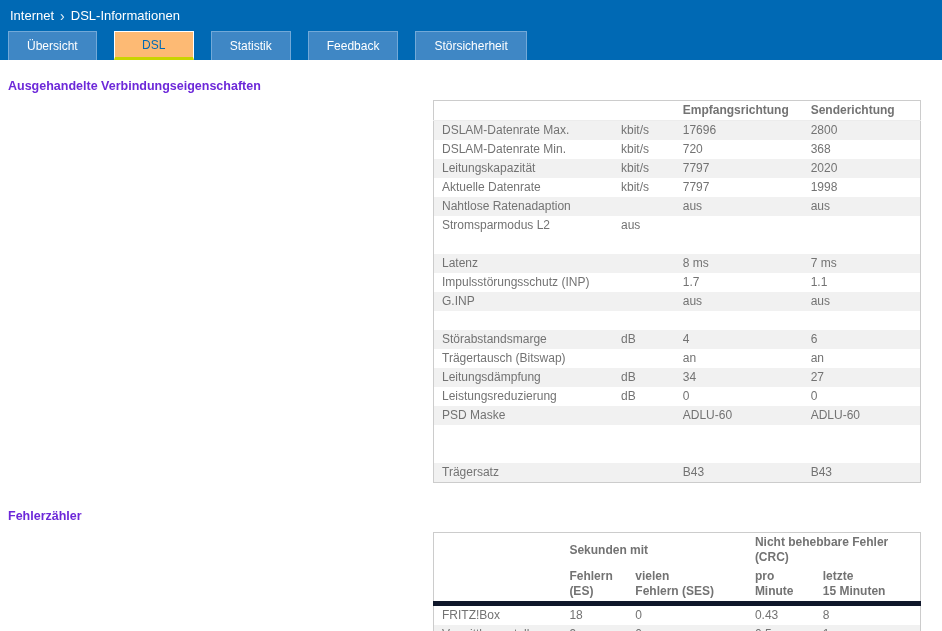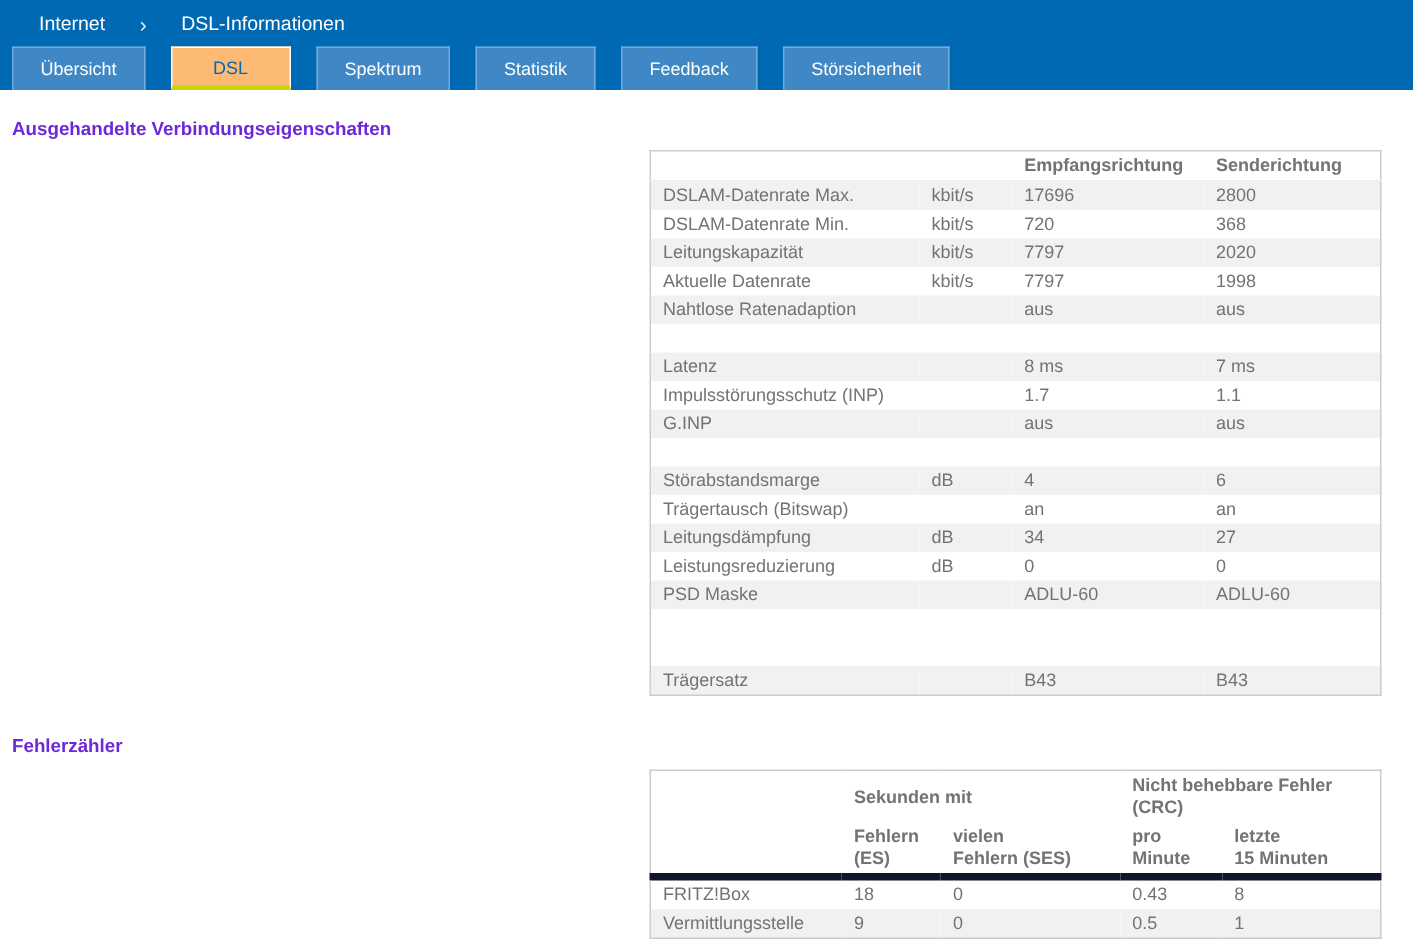--- a/index.html
+++ b/index.html
@@ -6,22 +6,22 @@
   html, body { width: 942px; height: 631px; }
   body {
     font-family: "Liberation Sans", "DejaVu Sans", sans-serif;
     background: #ffffff;
     overflow: hidden;
   }
 
   
   .topbar { background: var(--header_blue, #0069b4); height: 60px; }
   .breadcrumb {
-    height: 31px; display: flex; align-items: center; gap: 23px;
-    padding: 0 10px; color: #ffffff; font-size: 13px; margin-left: 16px;
+    height: 31px; display: flex; align-items: center; gap: 6px;
+    padding: 0 10px; color: #ffffff; font-size: 13px;
   }
   .crumb { color: #ffffff; }
   .crumb.link { cursor: pointer; }
   .sep { opacity: .9; font-size: 14px; line-height: 1; }
 
   .tabs { display: flex; gap: 17px; padding-left: 8px; height: 29px; align-items: stretch; }
   .tab {
     min-width: 80px; padding: 0 18px;
     background: var(--tab_blue, #3f87c5);
     border: 1px solid var(--tab_border, #72a9d8); border-bottom: none;
@@ -69,21 +69,20 @@
 
 <div class="topbar">
   <div class="breadcrumb">
     <span class="crumb link">Internet</span>
     <span class="sep">›</span>
     <span class="crumb">DSL-Informationen</span>
   </div>
   <div class="tabs">
       <div class="tab">Übersicht</div>
       <div class="tab active">DSL</div>
-      <div class="tab">Spektrum</div>
       <div class="tab">Statistik</div>
       <div class="tab">Feedback</div>
       <div class="tab">Störsicherheit</div>
     </div>
 </div>
 
 <div class="content">
 
   <h2 class="section-title">Ausgehandelte Verbindungseigenschaften</h2>
 
@@ -125,20 +124,26 @@
           <td class="c-name">Aktuelle Datenrate</td>
           <td class="c-unit">kbit/s</td>
           <td class="c-num">7797</td>
           <td class="c-num">1998</td>
         </tr>
         <tr class="shaded">
           <td class="c-name">Nahtlose Ratenadaption</td>
           <td class="c-unit"></td>
           <td class="c-num">aus</td>
           <td class="c-num">aus</td>
+        </tr>
+        <tr>
+          <td class="c-name">Stromsparmodus L2</td>
+          <td class="c-unit">aus</td>
+          <td class="c-num"></td>
+          <td class="c-num"></td>
         </tr>
         <tr>
           <td class="c-name"></td>
           <td class="c-unit"></td>
           <td class="c-num"></td>
           <td class="c-num"></td>
         </tr>
         <tr class="shaded">
           <td class="c-name">Latenz</td>
           <td class="c-unit"></td>

